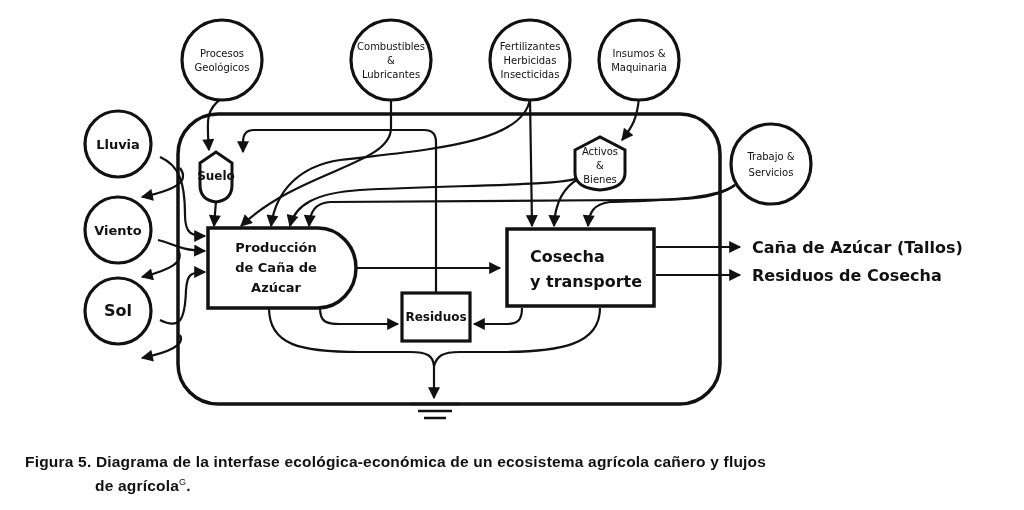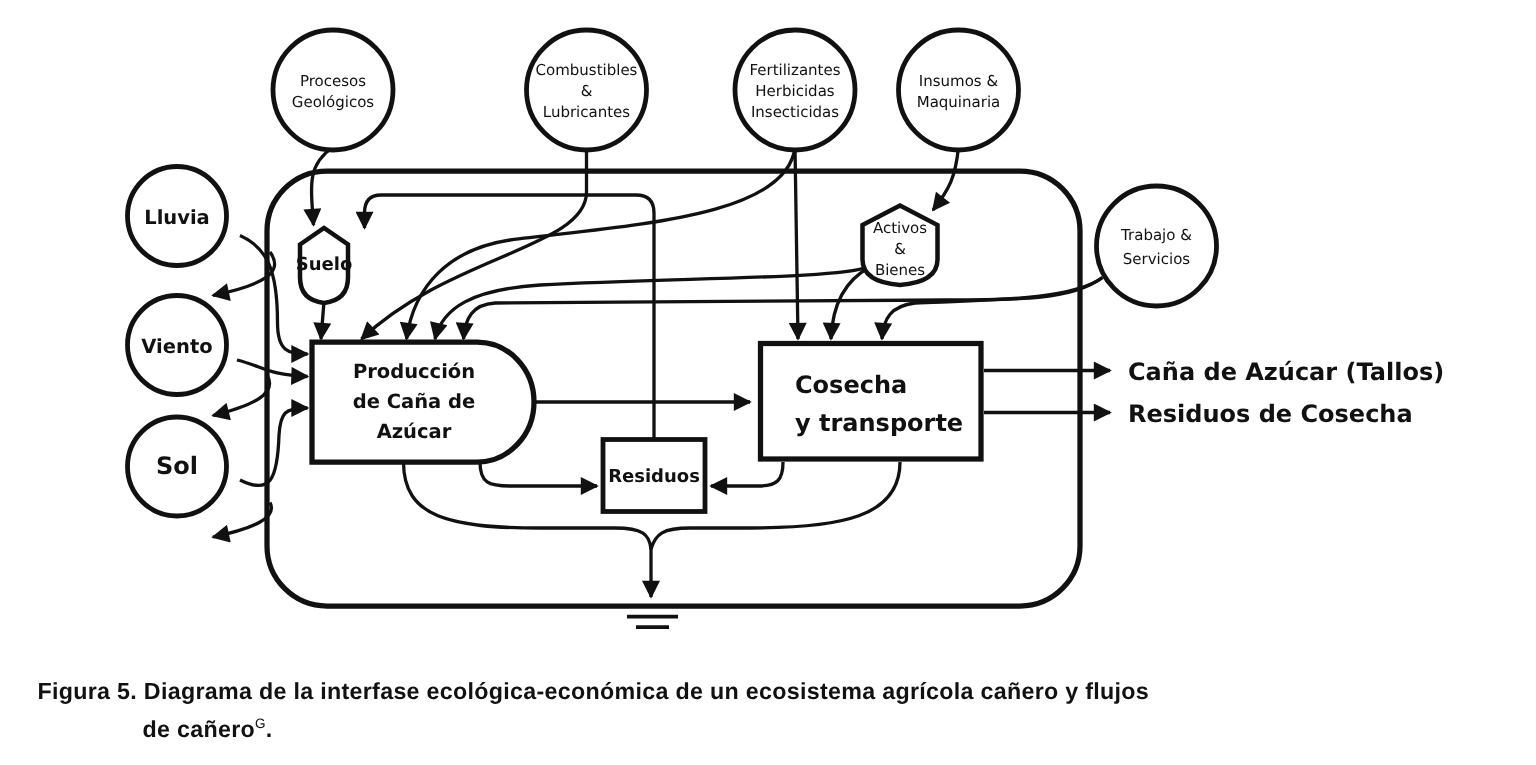--- a/index.html
+++ b/index.html
@@ -164,14 +164,14 @@
     <rect x="402" y="293" width="68" height="48" fill="#fff" stroke="#111" stroke-width="3.2"></rect>
     <text x="436" y="321" text-anchor="middle" class="src-label" style="font-size:12px;font-weight:bold">Residuos</text>
   </g>
 
   <text x="752" y="253" class="out-label">Caña de Azúcar (Tallos)</text>
   <text x="752" y="281" class="out-label">Residuos de Cosecha</text>
 </svg>
 
 <div class="caption">
   <span>Figura 5. Diagrama de la interfase ecológica-económica de un ecosistema agrícola cañero y flujos</span>
-  <span class="line2"><span>de cañero</span><sup>G</sup><span>.</span></span>
+  <span class="line2"><span>de agrícola</span><sup>G</sup><span>.</span></span>
 </div>
 
 </body></html>

